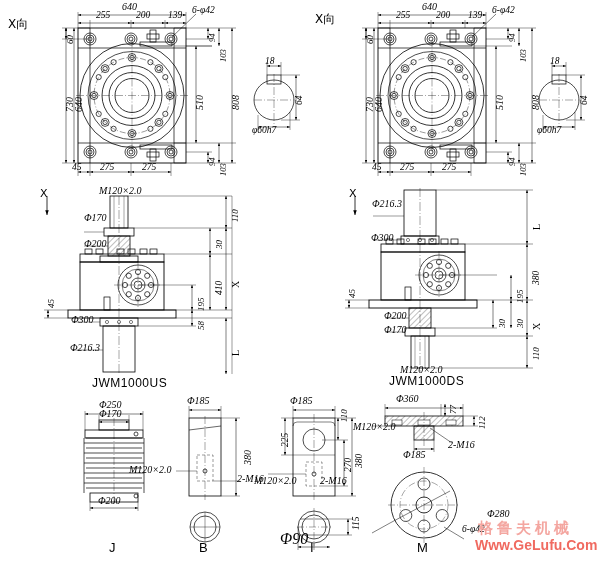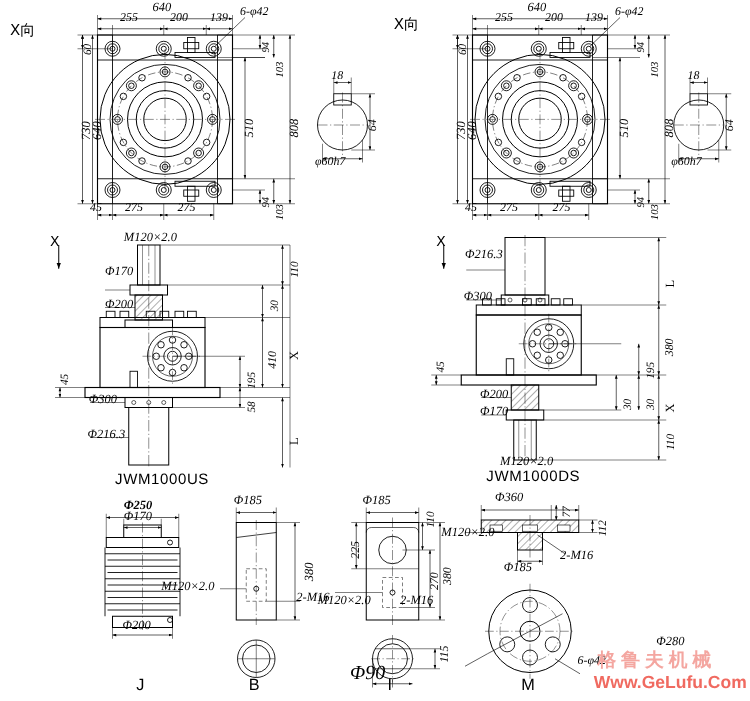--- a/index.html
+++ b/index.html
@@ -687,21 +687,21 @@
 <div class="lbl up" style="left:532px;top:230px;font-size:10px;font-style:normal;">L</div>
 <div class="lbl up" style="left:532px;top:285px;font-size:9.5px;">380</div>
 <div class="lbl up" style="left:516px;top:303px;font-size:9px;">195</div>
 <div class="lbl up" style="left:516px;top:328px;font-size:9px;">30</div>
 <div class="lbl up" style="left:498px;top:328px;font-size:9px;">30</div>
 <div class="lbl up" style="left:532px;top:360px;font-size:9px;">110</div>
 <div class="lbl up" style="left:348px;top:298px;font-size:9px;">45</div>
 <div class="lbl up" style="left:532px;top:330px;font-size:10px;font-style:normal;">X</div>
 <div class="cap" style="left:389px;top:374px;font-size:12px;">JWM1000DS</div>
 
-<div class="lbl" style="left:99px;top:400px;font-size:10px;font-weight:bold;">Φ250</div>
+<div class="lbl" style="left:99px;top:400px;font-size:10px;">Φ250</div>
 <div class="lbl" style="left:99px;top:409px;font-size:10px;">Φ170</div>
 <div class="lbl" style="left:98px;top:496px;font-size:10px;">Φ200</div>
 <div class="cap" style="left:109px;top:540px;font-size:13px;">J</div>
 
 <div class="lbl" style="left:187px;top:396px;font-size:10px;">Φ185</div>
 <div class="lbl up" style="left:243px;top:465px;font-size:10px;">380</div>
 <div class="lbl" style="left:129px;top:465px;font-size:10px;">M120×2.0</div>
 <div class="lbl" style="left:237px;top:474px;font-size:10px;">2-M16</div>
 <div class="cap" style="left:199px;top:540px;font-size:13px;">B</div>
 
@@ -715,18 +715,18 @@
 <div class="lbl" style="left:280px;top:531px;font-size:16px;">Φ90</div>
 <div class="lbl up" style="left:352px;top:530px;font-size:9.5px;">115</div>
 <div class="cap" style="left:310px;top:540px;font-size:13px;">I</div>
 
 <div class="lbl" style="left:396px;top:394px;font-size:10px;">Φ360</div>
 <div class="lbl up" style="left:449px;top:414px;font-size:9px;">77</div>
 <div class="lbl up" style="left:478px;top:429px;font-size:9px;">112</div>
 <div class="lbl" style="left:353px;top:422px;font-size:10px;">M120×2.0</div>
 <div class="lbl" style="left:403px;top:450px;font-size:10px;">Φ185</div>
 <div class="lbl" style="left:448px;top:440px;font-size:10px;">2-M16</div>
-<div class="lbl" style="left:487px;top:509px;font-size:10px;margin-left:38px;">Φ280</div>
+<div class="lbl" style="left:487px;top:509px;font-size:10px;">Φ280</div>
 <div class="lbl" style="left:462px;top:525px;font-size:9.5px;">6-φ42</div>
 <div class="cap" style="left:417px;top:540px;font-size:13px;">M</div>
 
 <div class="wm-cn" style="left:478px;top:519px;font-size:15px;">格鲁夫机械</div>
 <div class="wm-en" style="left:475px;top:537px;font-size:14px;">Www.GeLufu.Com</div>
 
 </body></html>

